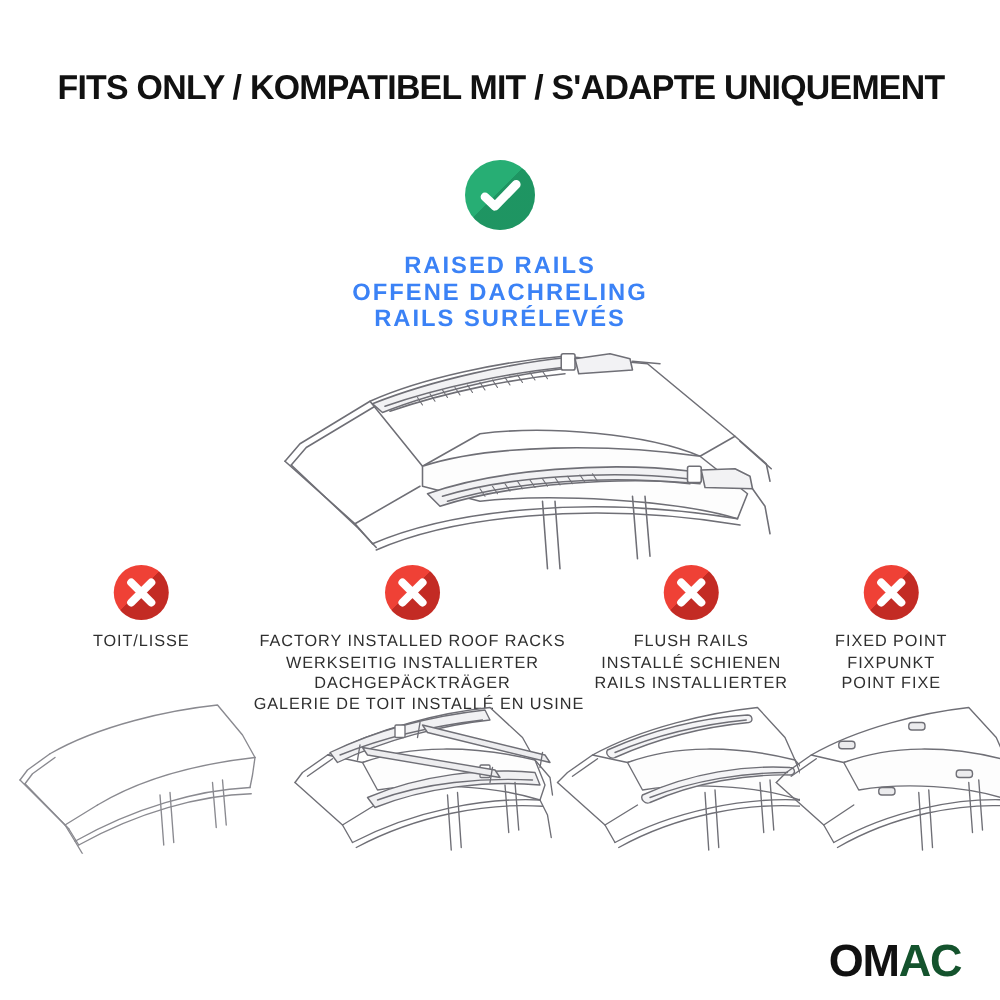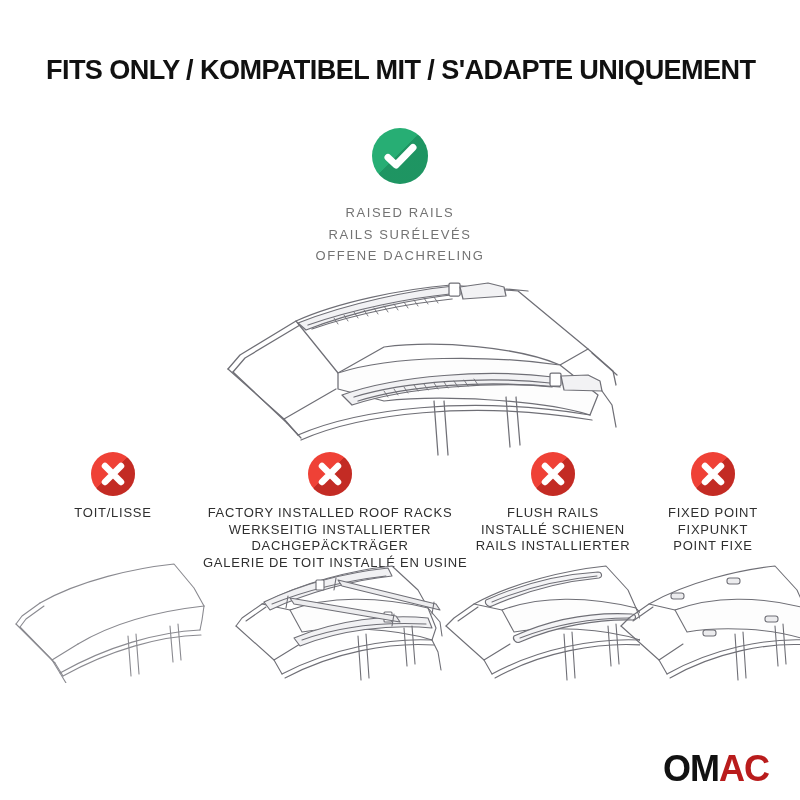--- a/index.html
+++ b/index.html
@@ -39,22 +39,22 @@
   .badge.ok .shadow{
     background:linear-gradient(135deg,rgba(0,0,0,0) 47%,rgba(0,60,35,0.22) 47%);
   }
   .badge.no .shadow{
     background:linear-gradient(135deg,rgba(0,0,0,0) 47%,rgba(110,0,0,0.34) 47%);
   }
   .badge svg{position:absolute;left:0;top:0;}
 
   .primary-labels{
     margin-top:18px;
-    font-size:13px;line-height:21.5px;
-    color:#737373;letter-spacing:1.6px;font-weight:400;
+    font-size:19px;line-height:21.5px;
+    color:#3b82f6;letter-spacing:1.6px;font-weight:700;
   }
   .primary-labels div{white-space:nowrap;}
 
   
   .main-illo{
     position:absolute;left:188px;top:277px;width:430px;height:180px;
   }
 
   
   .neg-row{
@@ -82,43 +82,43 @@
   .bot-3{left:440px;top:556px;width:200px;height:128px;}
   .bot-4{left:615px;top:556px;width:190px;height:128px;}
 
   
   .logo{
     position:absolute;left:663px;top:751px;
     font-size:36px;font-weight:bold;letter-spacing:-1px;
     line-height:36px;
   }
   .logo .om{color:#111111;}
-  .logo .ac{color:#b91c1c;}
+  .logo .ac{color:#14532d;}
   .logo span{font-family:"Liberation Sans", sans-serif;}
 </style>
 </head>
 <body>
 
 <div class="header">
   <div class="header-title">FITS ONLY / KOMPATIBEL MIT / S'ADAPTE UNIQUEMENT</div>
 </div>
 
 <div class="primary">
 
   <div class="badge ok">
     <div class="shadow"></div>
     <svg width="56" height="56" viewBox="0 0 56 56" aria-hidden="true">
       <path d="M16 29.5 L24 37 L41 19.5" fill="none" stroke="#ffffff" stroke-width="7" stroke-linecap="round" stroke-linejoin="round"></path>
     </svg>
   </div>
 
   <div class="primary-labels">
     <div>RAISED RAILS</div>
+    <div>OFFENE DACHRELING</div>
     <div>RAILS SURÉLEVÉS</div>
-    <div>OFFENE DACHRELING</div>
   </div>
 </div>
 
 <div class="main-illo">
   <svg width="430" height="180" viewBox="0 0 430 180" aria-hidden="true">
     <g fill="none" stroke="#6f6f76" stroke-width="1.25" stroke-linejoin="round" stroke-linecap="round">
 
       <path d="M108 44 C150 25 215 12 263 8 L330 14 L400 72 L372 88
                C330 70 250 63 196 70 L150 96 Z" fill="#ffffff"></path>
 

